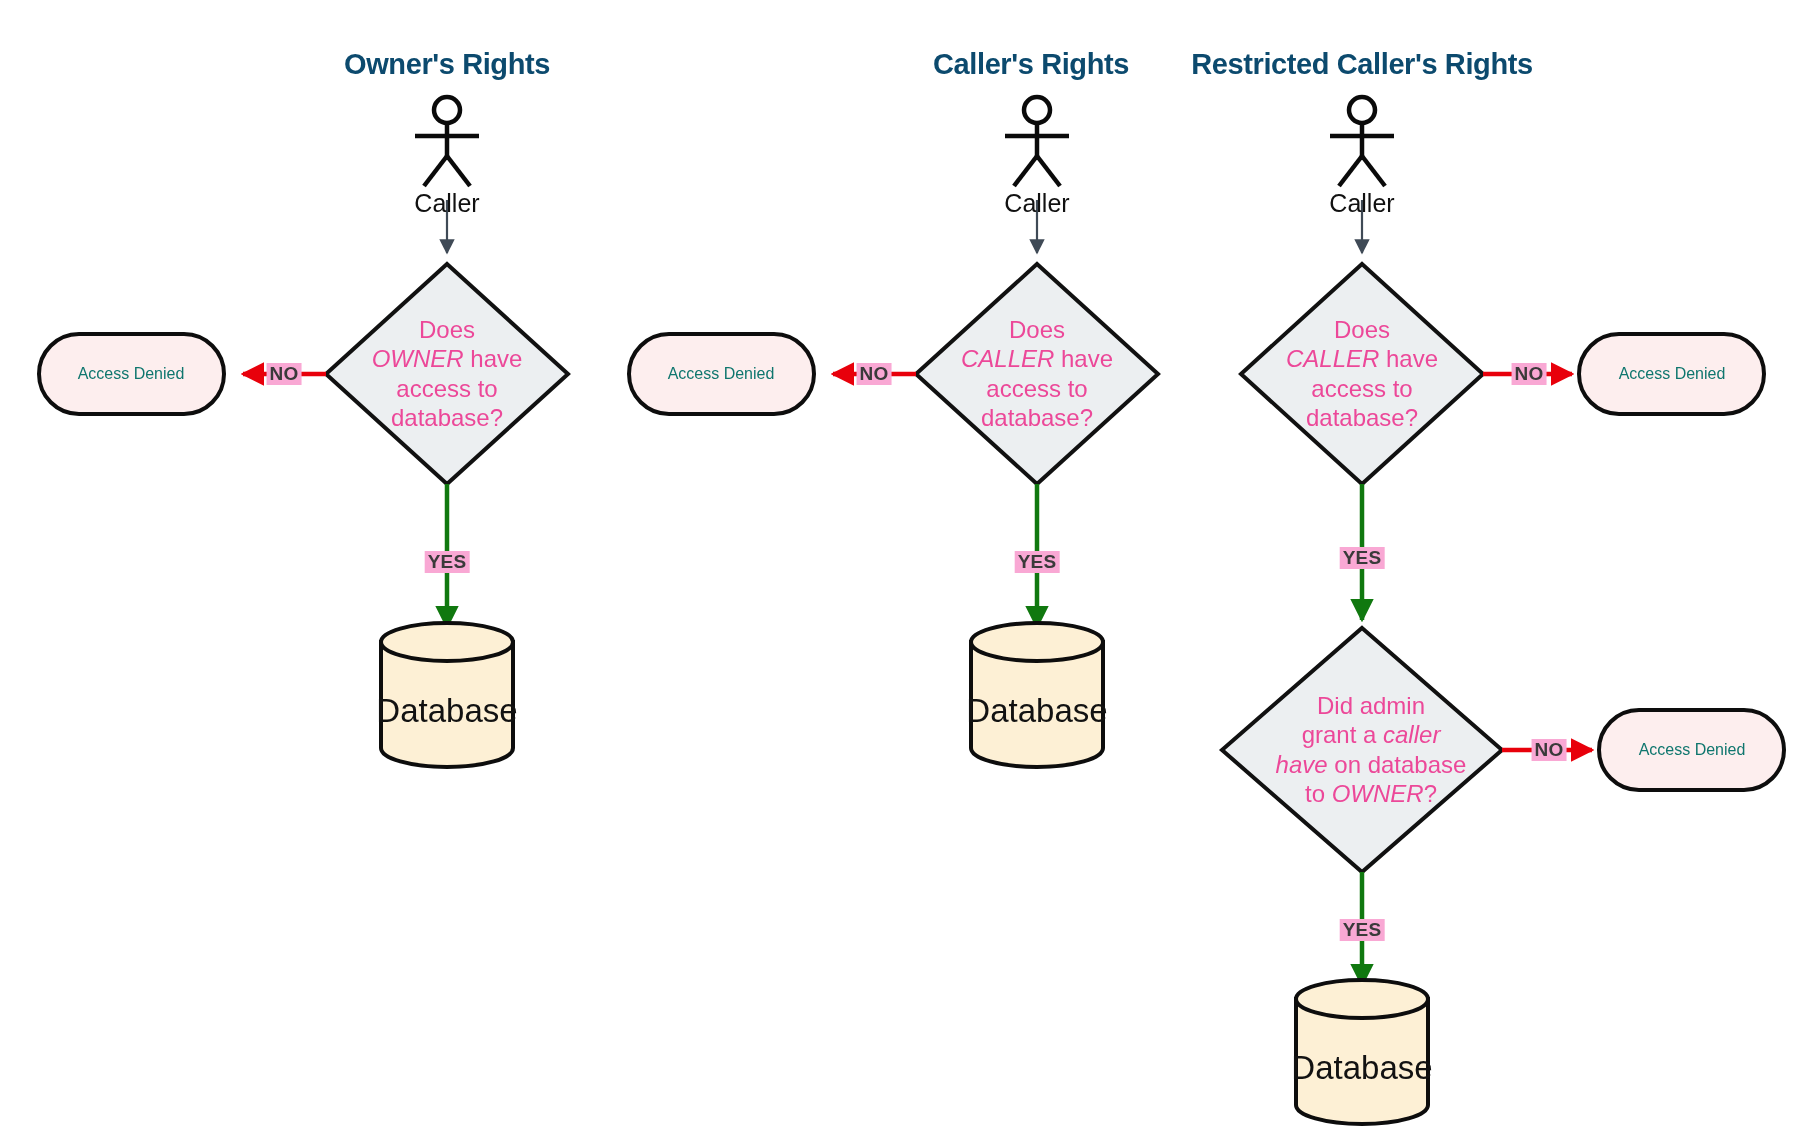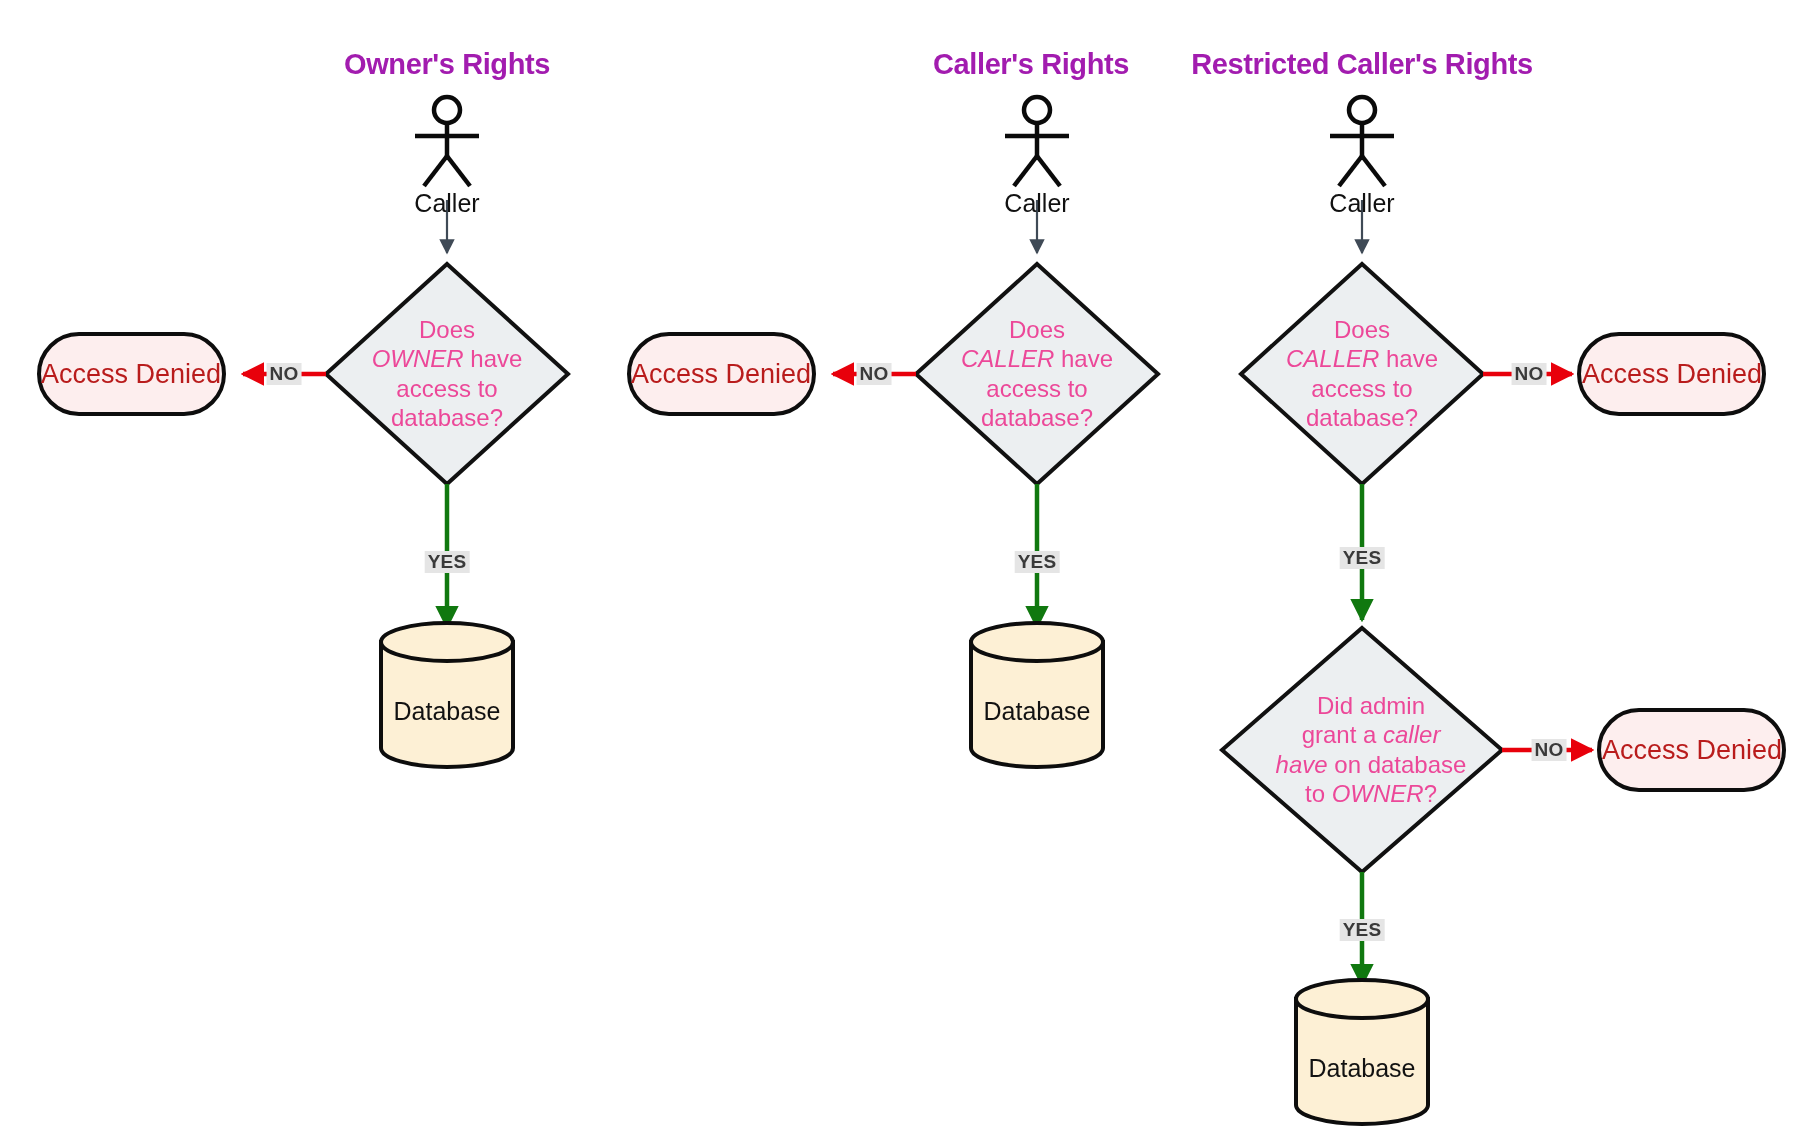--- a/index.html
+++ b/index.html
@@ -17,21 +17,21 @@
   #canvas {
     position: absolute;
     left: 0; top: 0;
     width: 1800px;
     height: 1141px;
   }
   .col-title {
     position: absolute;
     font-weight: bold;
     font-size: 29px;
-    color: #a21caf;
+    color: #0c4a6e;
     letter-spacing: -0.4px;
     white-space: nowrap;
     transform: translateX(-50%);
     text-align: center;
   }
   .node-label {
     position: absolute;
     transform: translate(-50%, -50%);
     text-align: center;
     color: #121212;
@@ -48,34 +48,34 @@
     color: #ec4899;
   }
   .diamond-label b {
     font-weight: normal;
     font-style: italic;
   }
   .diamond-label i {
     font-style: italic;
   }
   .pill-label {
-    font-size: 27px;
-    color: #b91c1c;
+    font-size: 16px;
+    color: #0f766e;
   }
   .db-label {
-    font-size: 25px;
+    font-size: 33px;
     color: #121212;
   }
   .edge-label {
     position: absolute;
     transform: translate(-50%, -50%);
     font-size: 19px;
     font-weight: bold;
     color: #3a3a3a;
-    background: #e5e5e5;
+    background: #f9a8d4;
     padding: 0 3px;
     letter-spacing: 0.2px;
     white-space: nowrap;
   }
 </style>
 </head>
 <body>
 
 <svg id="canvas" viewBox="0 0 1800 1141" xmlns="http://www.w3.org/2000/svg">
   <defs>

